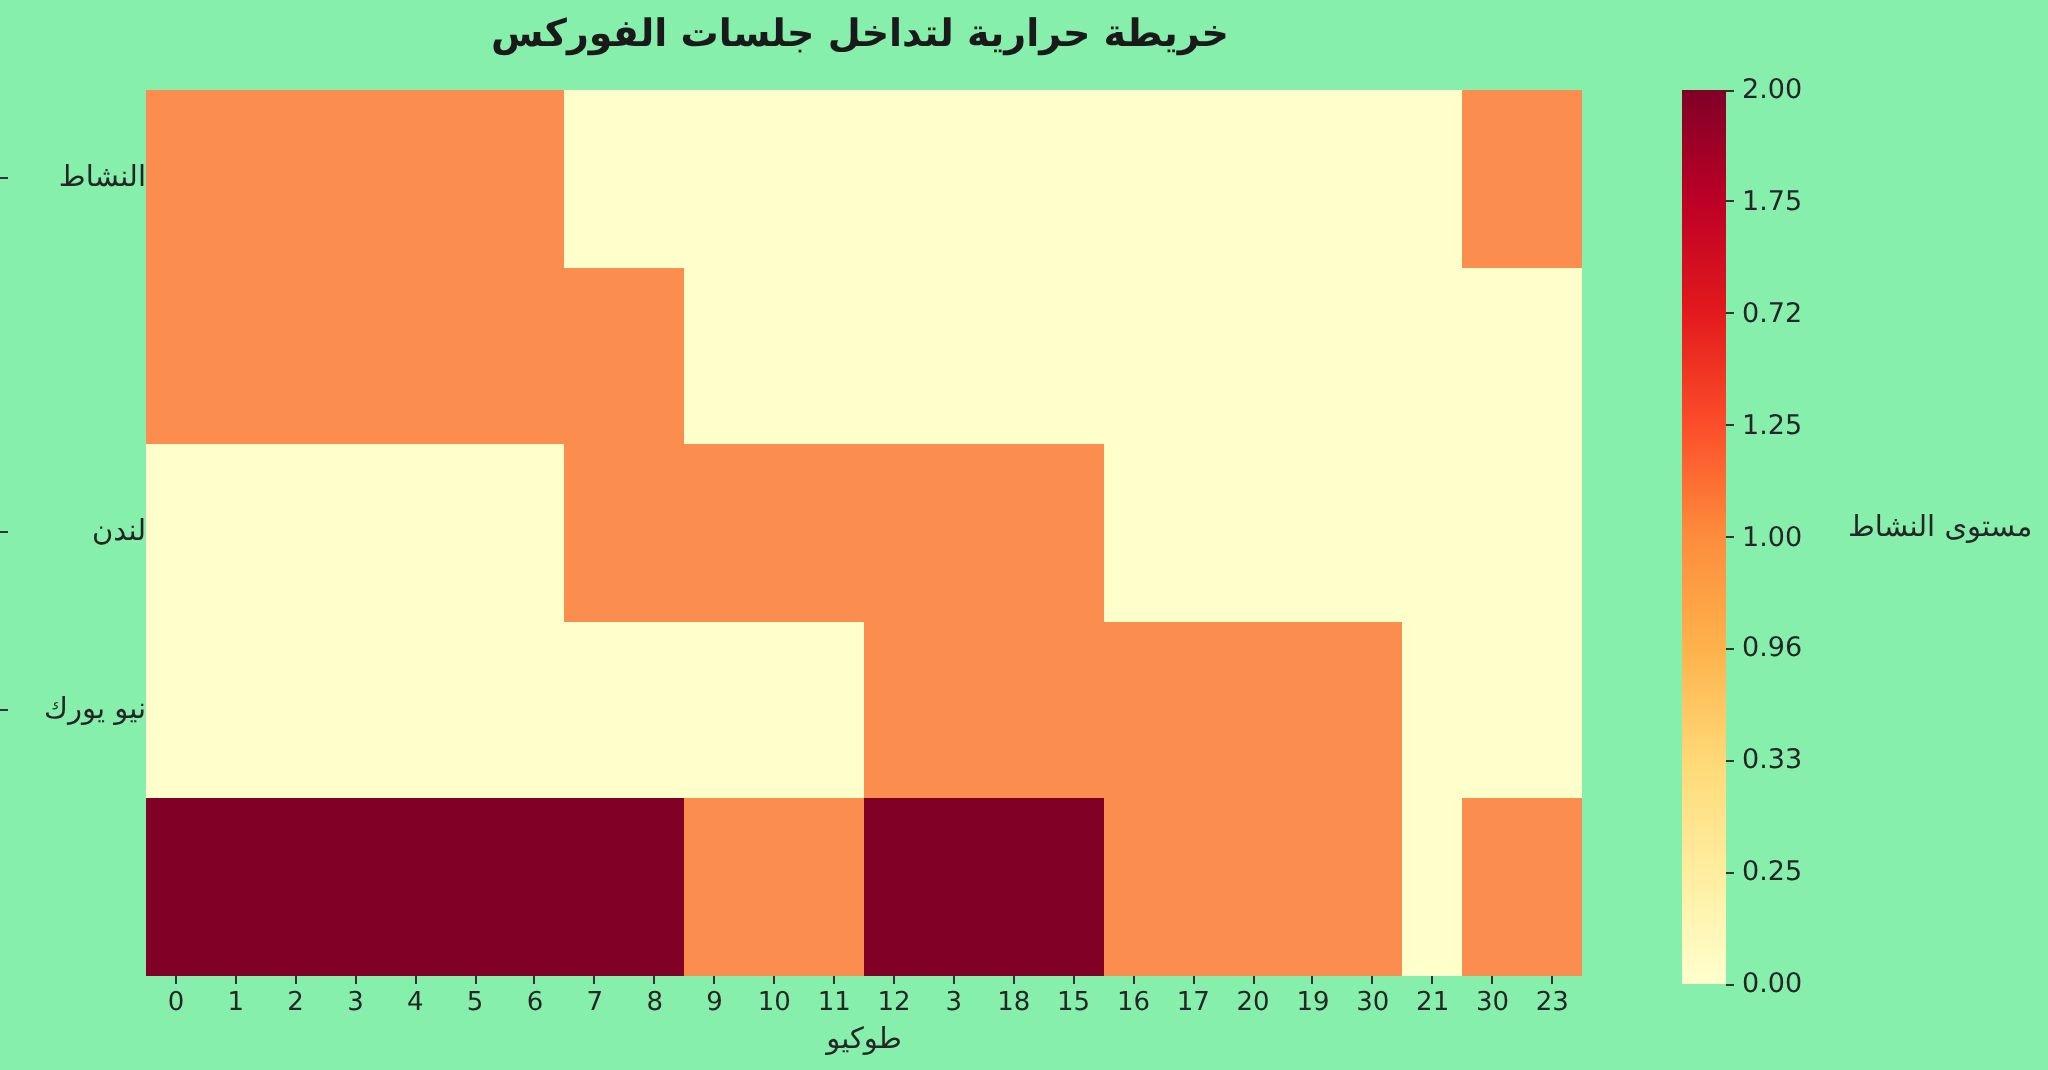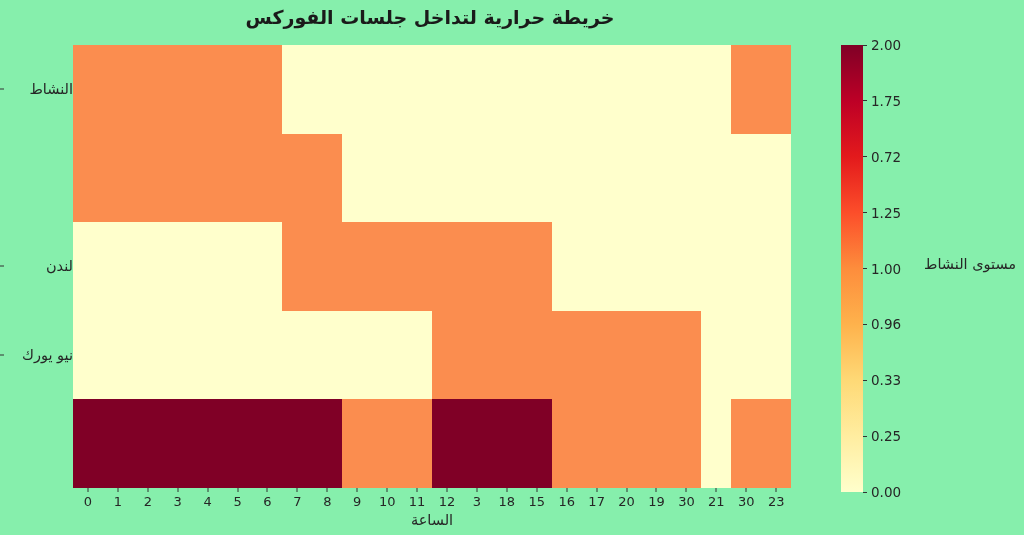--- a/index.html
+++ b/index.html
@@ -363,21 +363,21 @@
       <div class="x-tick"><span class="x-tick-mark"></span><span>16</span></div>
       <div class="x-tick"><span class="x-tick-mark"></span><span>17</span></div>
       <div class="x-tick"><span class="x-tick-mark"></span><span>20</span></div>
       <div class="x-tick"><span class="x-tick-mark"></span><span>19</span></div>
       <div class="x-tick"><span class="x-tick-mark"></span><span>30</span></div>
       <div class="x-tick"><span class="x-tick-mark"></span><span>21</span></div>
       <div class="x-tick"><span class="x-tick-mark"></span><span>30</span></div>
       <div class="x-tick"><span class="x-tick-mark"></span><span>23</span></div>
     </div>
 
-  <div id="x-axis-label">الساعة</div>
+  <div id="x-axis-label">طوكيو</div>
 
   <div id="colorbar-wrap">
     <div id="colorbar-gradient"></div>
   <div class="cb-tick" style="top: 100%;">
         <span class="cb-tick-mark"></span>
         <span class="cb-tick-label">0.00</span>
       </div>
       <div class="cb-tick" style="top: 87.5%;">
         <span class="cb-tick-mark"></span>
         <span class="cb-tick-label">0.25</span>

